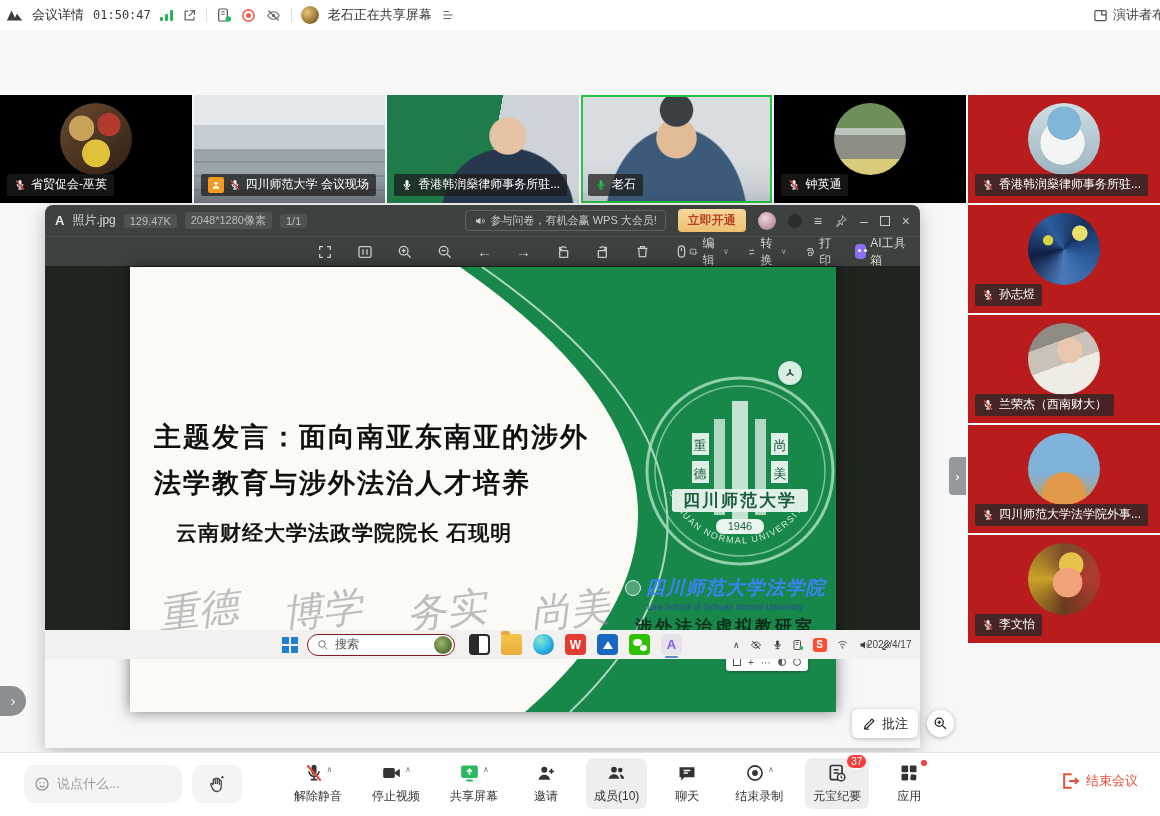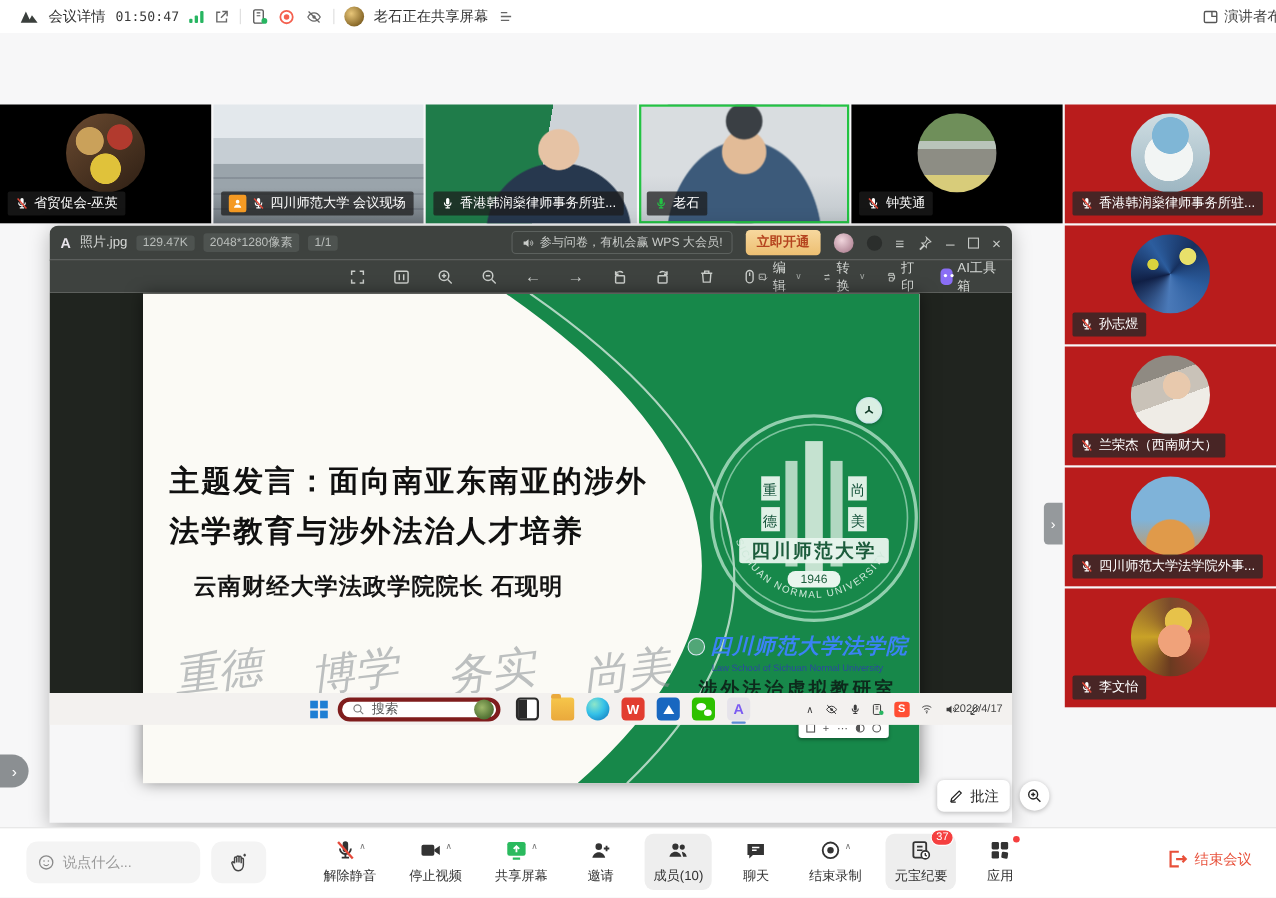--- a/index.html
+++ b/index.html
@@ -1,21 +1,21 @@
 <!DOCTYPE html>
 <html><head>
 <meta charset="utf-8">
 <style>
 *{margin:0;padding:0;box-sizing:border-box}
 html,body{width:1160px;height:816px}
 body{position:relative;overflow:hidden;background:#f7f7f8;font-family:"Liberation Sans",sans-serif;font-size:13px;color:#333}
 svg{display:block}
 .i{flex:none}
 
-.topbar{position:absolute;top:0;left:0;width:100%;height:30px;background:#fff;display:flex;align-items:center;gap:9px;padding:0 18px;z-index:6}
+.topbar{position:absolute;top:0;left:0;width:100%;height:30px;background:#fff;display:flex;align-items:center;gap:9px;padding:0 6px;z-index:6}
 .topbar .sep{width:1px;height:14px;background:#ddd}
 .timer{font-family:"DejaVu Sans Mono",monospace;font-size:12px;color:#3a3a3a}
 .bars{display:flex;align-items:flex-end;gap:2px;height:12px}
 .bars i{width:3px;background:#27b561;border-radius:1px}
 .av{width:18px;height:18px;border-radius:50%;background:radial-gradient(circle at 35% 35%,#e8c679,#8a6a2a 70%,#4d3a12)}
 .layoutbtn{position:absolute;right:-18px;top:0;height:30px;display:flex;align-items:center;gap:5px;color:#444;white-space:nowrap}
 
 .strip{position:absolute;left:0;top:95px;width:966px;height:108px;display:flex;gap:2px}
 .tile{position:relative;flex:1;background:#000;overflow:hidden}
 .tile.gray{background:#b91c1c}
@@ -66,21 +66,21 @@
 .sfoot .dept{font-family:"Liberation Serif",serif;font-weight:bold;font-size:17px;color:#0d2a1c;letter-spacing:3px;margin-top:3px}
 .minibar{position:absolute;left:596px;top:386px;height:18px;background:#fff;border-radius:3px;display:flex;align-items:center;gap:7px;padding:0 7px;color:#555;font-size:10px;box-shadow:0 1px 3px rgba(0,0,0,.3)}
 .sq8{width:8px;height:8px;border:1px solid #555}
 .ci8{width:8px;height:8px;border:1px solid #555;border-radius:50%}
 .ci8.half{background:linear-gradient(90deg,#555 50%,transparent 50%)}
 .aibubble{position:absolute;left:648px;top:94px;width:24px;height:24px;border-radius:50%;background:radial-gradient(circle at 50% 50%,#d9efe3 0 60%,#bcd9ef 75%,#efc9df);display:flex;align-items:center;justify-content:center;box-shadow:0 1px 3px rgba(0,0,0,.3)}
 
 .wtask{height:29px;background:#f3f1ef;display:flex;align-items:center;position:relative}
 .start{position:absolute;left:237px;width:16px;height:16px;display:grid;grid-template-columns:7px 7px;grid-gap:2px}
 .start i{height:7px;background:#1e7fd4}
-.wsearch{position:absolute;left:262px;width:148px;height:22px;background:#fff;border:4px solid #7f1d1d;border-radius:11px;display:flex;align-items:center;gap:6px;padding:0 2px 0 9px;color:#555;font-size:12px}
+.wsearch{position:absolute;left:262px;width:148px;height:22px;background:#fff;border:1px solid #7f1d1d;border-radius:11px;display:flex;align-items:center;gap:6px;padding:0 2px 0 9px;color:#555;font-size:12px}
 .sthumb{margin-left:auto;width:18px;height:18px;border-radius:50%;background:radial-gradient(circle at 40% 40%,#9db86a,#5a7a3a 60%,#3c5226)}
 .ticons{position:absolute;left:424px;display:flex;align-items:center;gap:11px}
 .tic{width:21px;height:21px;border-radius:4px;position:relative}
 .tic.tv{border:2px solid #2a2a2a;background:linear-gradient(90deg,#2a2a2a 45%,#fff 45%)}
 .tic.folder{background:linear-gradient(#f6c64a,#eaa93c);border-radius:3px}
 .tic.folder:before{content:"";position:absolute;left:0;top:-3px;width:9px;height:4px;background:#eaa93c;border-radius:2px 2px 0 0}
 .tic.edge{border-radius:50%;background:radial-gradient(circle at 35% 30%,#8ee6c8,#35c1e8 45%,#0b6fb8)}
 .tic.blue{background:#1867c0;color:#fff;display:flex;align-items:center;justify-content:center}
 .tic.blue:before{content:"";width:0;height:0;border:5px solid transparent;border-bottom:8px solid #fff;margin-top:-4px}
 .tic.wx{background:#2dc100}

